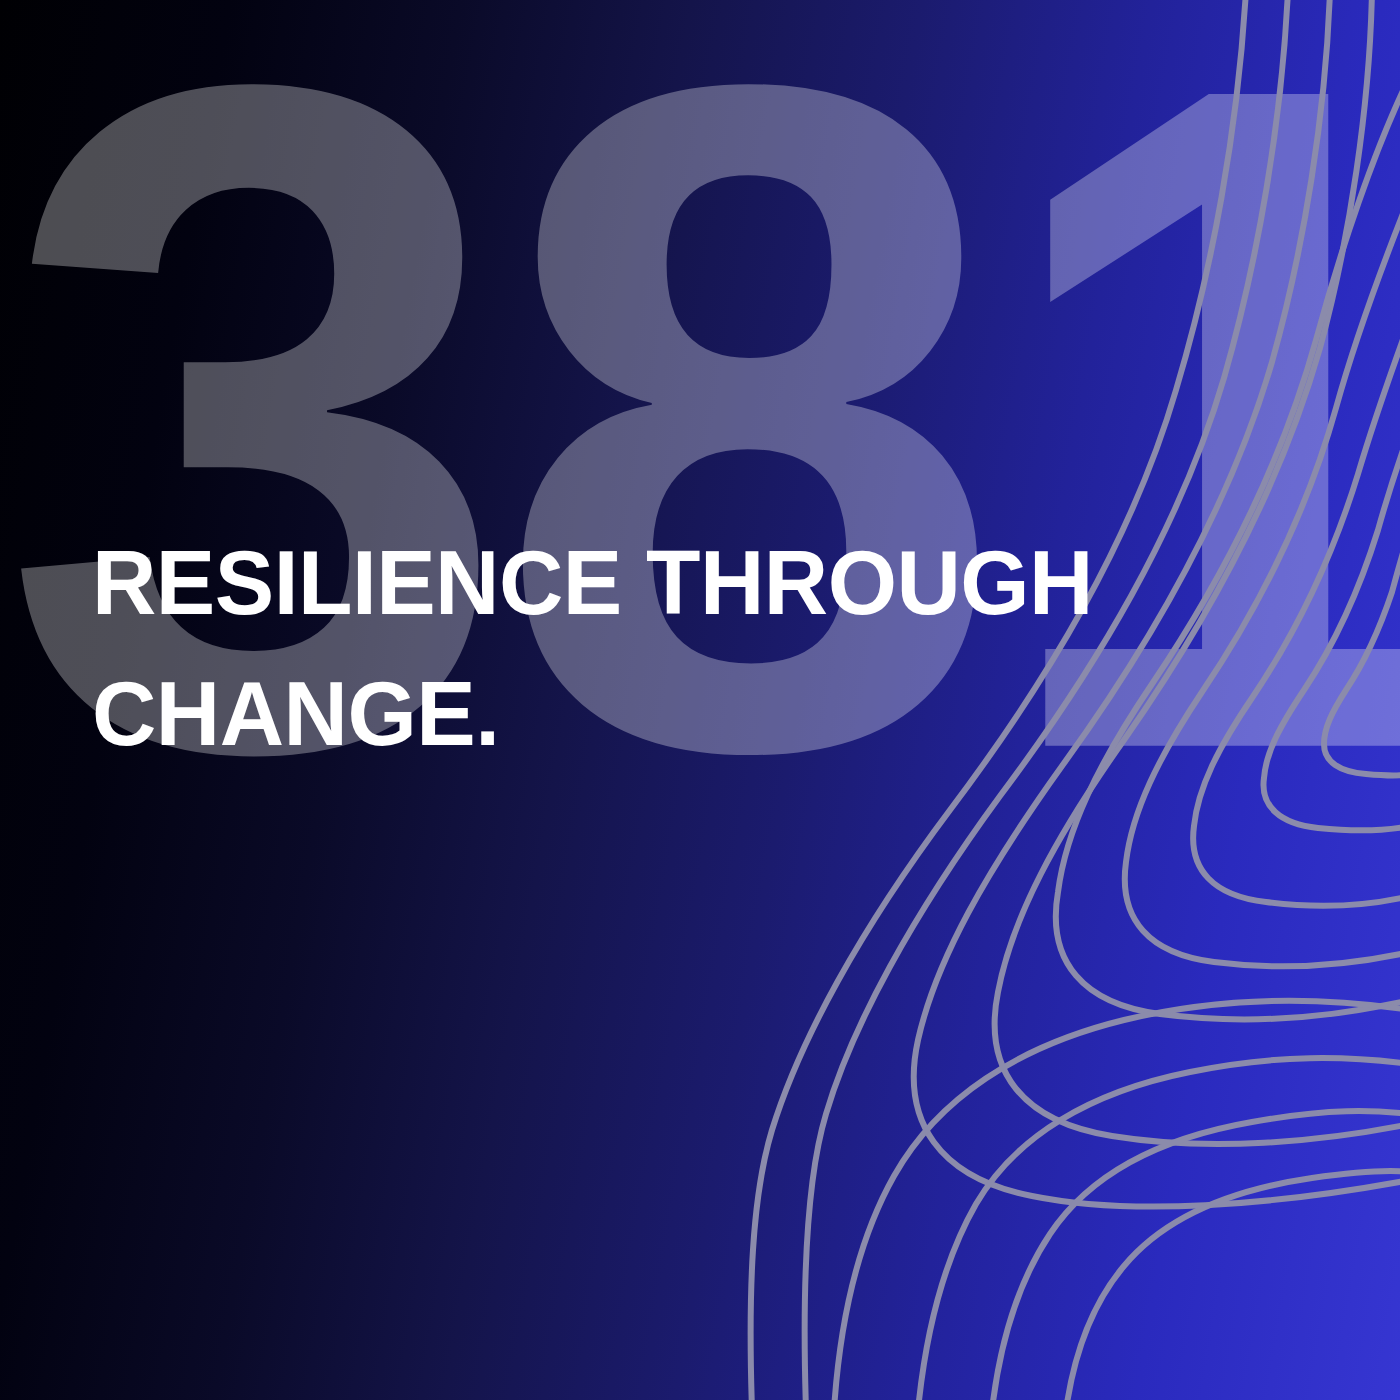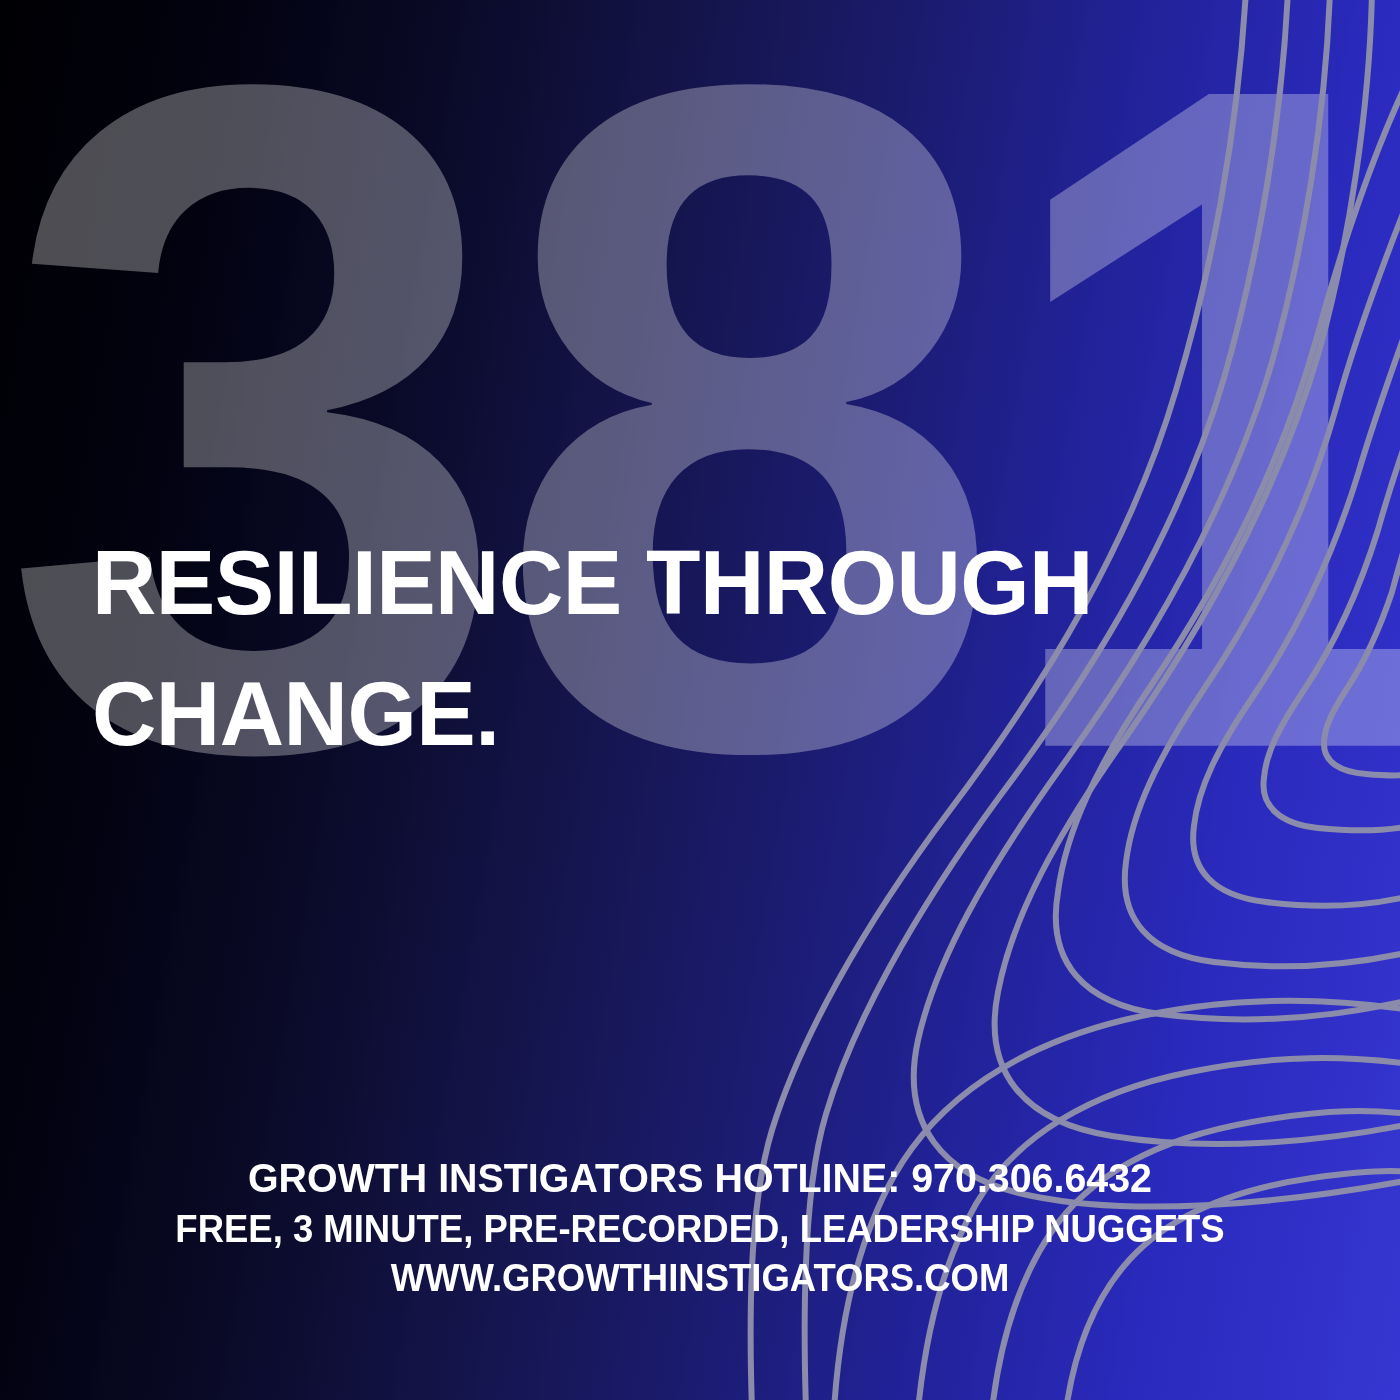--- a/index.html
+++ b/index.html
@@ -181,19 +181,14 @@
                C1232,994 1330,998 1410,1010"></path>
     </g>
   </svg>
 
 
   <div id="headline">
     <span class="hl-line">RESILIENCE THROUGH</span>
     <span class="hl-line">CHANGE.</span>
   </div>
 
-  <div id="footer">
-    <span class="f-line f1">GROWTH INSTIGATORS HOTLINE: 970.306.6432</span>
-    <span class="f-line f2">FREE, 3 MINUTE, PRE-RECORDED, LEADERSHIP NUGGETS</span>
-    <span class="f-line f3">WWW.GROWTHINSTIGATORS.COM</span>
-  </div>
 
 </div>
 
 </body></html>

